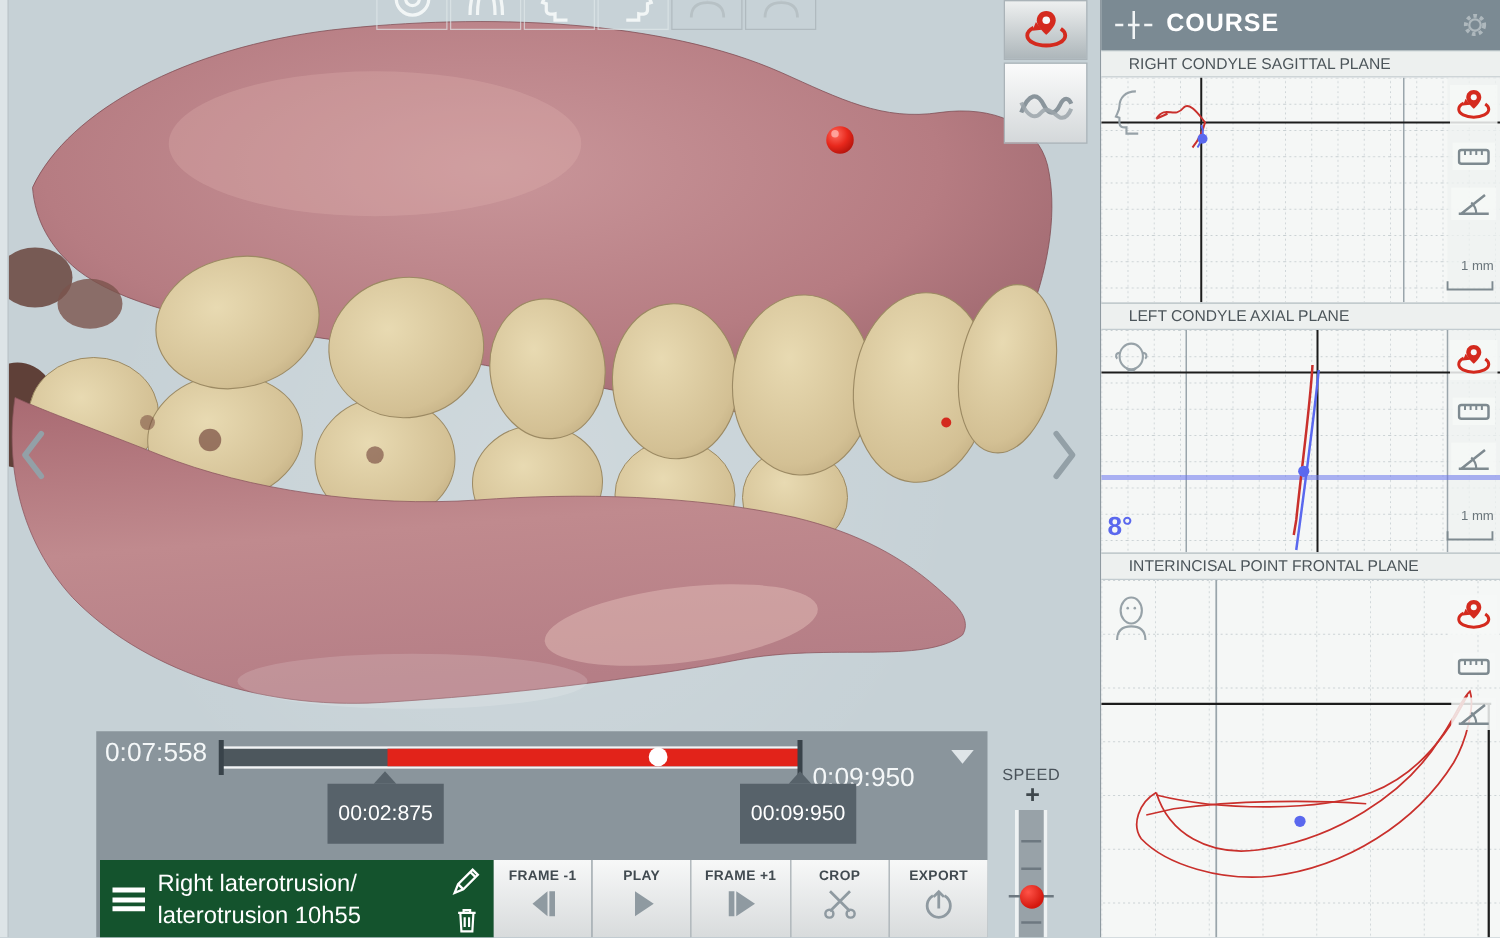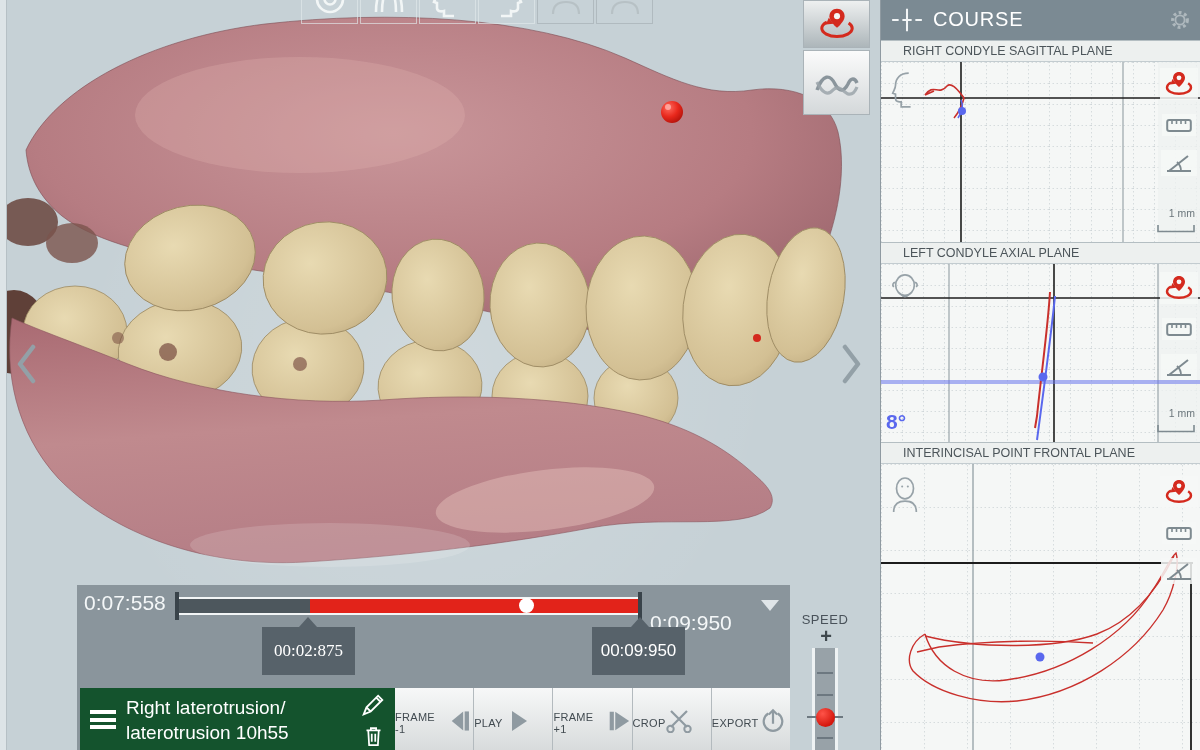--- a/index.html
+++ b/index.html
@@ -46,35 +46,35 @@
   .tl-playhead { position:absolute; left:442px; top:13px; width:15px; height:15px;
     border-radius:50%; background:#fff; cursor:pointer; }
   .tl-caret { position:absolute; left:684px; top:15px; width:0; height:0; cursor:pointer;
     border-left:9px solid transparent; border-right:9px solid transparent;
     border-top:11px solid #dfe5e8; }
   .tl-tip { position:absolute; top:42px; width:93px; height:48px; background:#57626a;
     color:#fff; font-size:17px; text-align:center; line-height:48px; }
   .tl-tip::before { content:""; position:absolute; top:-10px; width:0; height:0;
     border-left:9px solid transparent; border-right:9px solid transparent;
     border-bottom:10px solid #57626a; }
-  #tip-left { left:185px;font-family:Liberation Serif, serif; } #tip-left::before { left:37px; }
+  #tip-left { left:185px; } #tip-left::before { left:37px; }
   #tip-right { left:515px; } #tip-right::before { left:39px; }
 
   
   #clip { position:absolute; left:3px; top:103px; width:315px; height:66px;
     background:#14532d; color:#fff; cursor:pointer; }
   #clip .burger { position:absolute; left:10px; top:22px; width:26px; cursor:pointer; }
   #clip .burger div { height:4px; background:#fff; margin-bottom:3.5px; }
   #clip .clip-text { position:absolute; left:46px; top:7px; font-size:19px; line-height:25px; }
   #clip .clip-edit { position:absolute; left:280px; top:4px; cursor:pointer; }
   #clip .clip-del  { position:absolute; left:283px; top:36px; cursor:pointer; }
 
   #transport { position:absolute; left:318px; top:103px; width:395px; height:62px; display:flex; }
   .tr-btn { flex:1; border-left:1px solid #b3babe; background:linear-gradient(#f7f8f8,#d8dbdc);
-    display:flex; flex-direction:row; align-items:center; cursor:pointer; }
+    display:flex; flex-direction:column; align-items:center; cursor:pointer;font-weight:bold; }
   .tr-btn:first-child { border-left:none; }
   .tr-label { font-size:11px; color:#414a50; margin-top:7px; letter-spacing:.3px; }
   .tr-btn svg { margin-top:4px; }
 
   
   #speed { position:absolute; left:790px; top:612px; width:82px; height:172px; }
   #speed .sp-label { text-align:center; width:70px; font-size:13px; color:#49525a; letter-spacing:.5px; }
   #speed .sp-plus { position:absolute; left:28px; top:13px; width:16px; text-align:center;
     font-size:20px; font-weight:bold; color:#3f484d; }
   .sp-track { position:absolute; left:22px; top:36px; width:26px; height:136px;
@@ -83,21 +83,21 @@
   .sp-tick.big { left:17px; width:36px; }
   .sp-knob { position:absolute; left:26px; top:96px; width:19px; height:19px; border-radius:50%;
     background:radial-gradient(circle at 35% 30%, #ff5348, #d4170d 70%); cursor:pointer; }
 
   
   #course { position:absolute; left:880px; top:0; width:320px; height:750px;
     background:#eef1f0; border-left:1px solid #8f9aa1; }
   #course-header { position:absolute; top:0; left:0; width:100%; height:40px; background:#7b8a93; }
   #course-header .xh { position:absolute; left:10px; top:7px; }
   #course-title { position:absolute; left:52px; top:8px; color:#fff; font-size:20px;
-    font-weight:normal; letter-spacing:.8px; }
+    font-weight:bold; letter-spacing:.8px; }
   #course-gear { position:absolute; right:9px; top:9px; cursor:pointer; }
 
   .chart-title { position:absolute; left:0; width:100%; height:22px; background:#edf0ef;
     border-top:1px solid #b4bec2; border-bottom:1px solid #c3ccd0;
     font-size:12.5px; color:#4c555a; padding:3px 0 0 22px; }
   .plot { position:absolute; left:0; width:320px; }
   .plot svg.canvas { display:block; }
   .head-ic { position:absolute; left:7px; top:9px; }
   .icon-col { position:absolute; right:3px; display:flex; flex-direction:column;
     align-items:center; gap:14px; }

